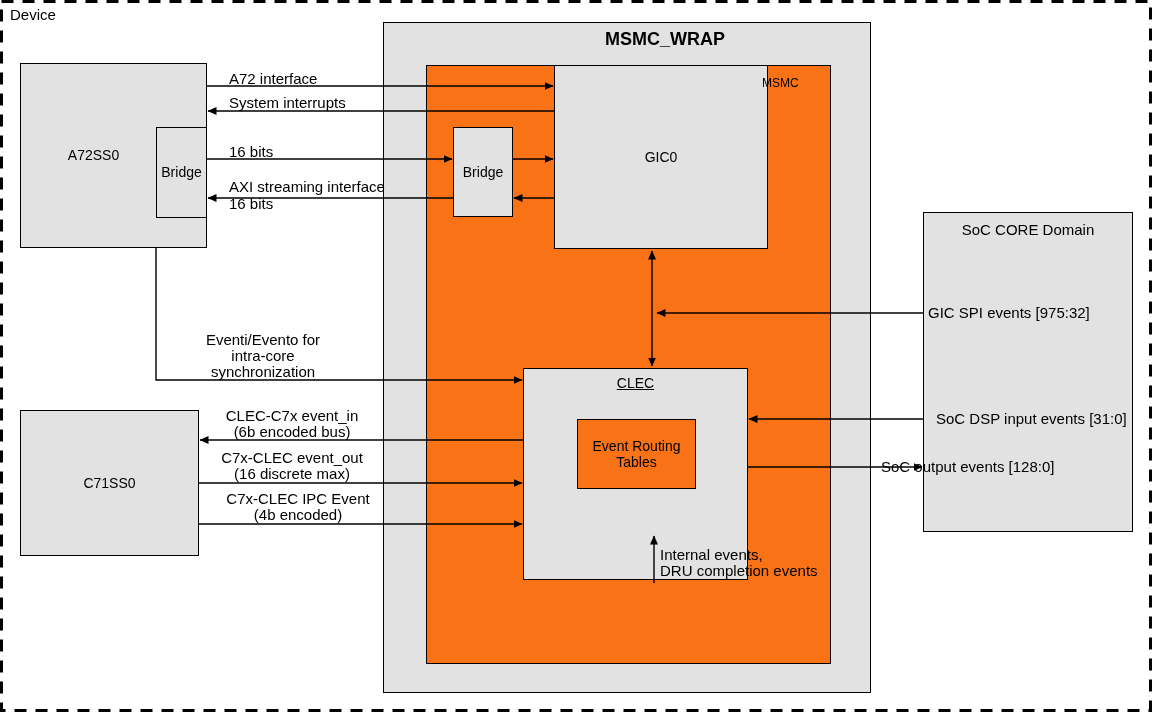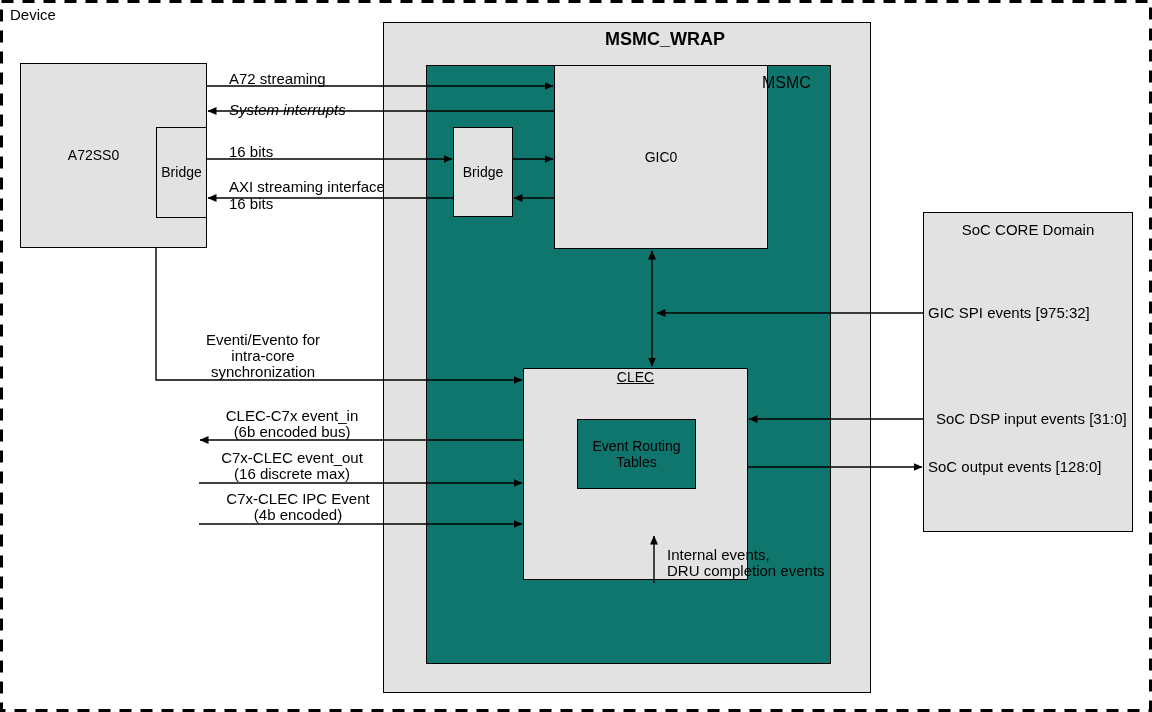--- a/index.html
+++ b/index.html
@@ -7,21 +7,21 @@
     position:relative; width:1152px; height:712px;
     background:#fff; overflow:hidden;
     font-family:"Liberation Sans", sans-serif;
     color:#000;
   }
   .block {
     position:absolute; box-sizing:border-box;
     background:#e2e2e2; border:1.5px solid #000;
     font-size:14px; line-height:1.15;
   }
-  .block.white { background:#0f766e; }
+  .block.white { background:#f97316; }
   .center { display:flex; align-items:center; justify-content:center; }
   .col { flex-direction:column; }
   .toplabel { text-align:center; }
   .lbl {
     position:absolute; font-size:15px; line-height:16px;
     white-space:nowrap; z-index:6;
   }
   .lbl.ctr { text-align:center; }
   #wires { position:absolute; left:0; top:0; z-index:5; }
   .z1{z-index:1}.z2{z-index:2}.z3{z-index:3}.z4{z-index:4}
@@ -36,38 +36,41 @@
   <div class="block white z2" style="left:426px;top:65px;width:405px;height:599px;"></div>
 
   <div class="block z3 center" style="left:554px;top:65px;width:214px;height:184px;">
     <span>GIC0</span>
   </div>
 
   <div class="block z3 center" style="left:453px;top:127px;width:60px;height:90px;">
     <span>Bridge</span>
   </div>
 
-  <div class="block z3 toplabel" style="left:523px;top:368px;width:225px;height:212px;text-decoration:underline;">
+  <div class="block z3 toplabel" style="left:523px;top:368px;width:225px;height:212px;padding-top:6px;text-decoration:underline;">
     <span>CLEC</span>
   </div>
 
   <div class="block white z4 center col" style="left:577px;top:419px;width:119px;height:70px;">
     <div>Event Routing</div>
     <div>Tables</div>
   </div>
 
 
   <div class="block z3 center" style="left:20px;top:63px;width:187px;height:185px;padding-right:40px;">
     <span>A72SS0</span>
   </div>
 
   <div class="block z4 center" style="left:156px;top:127px;width:51px;height:91px;">
     <span>Bridge</span>
   </div>
 
+  <div class="block z3 center" style="left:20px;top:410px;width:179px;height:146px;">
+    <span>C71SS0</span>
+  </div>
 
   <div class="block z3 toplabel" style="left:923px;top:212px;width:210px;height:320px;padding-top:8px;font-size:15px;">
     <span>SoC CORE Domain</span>
   </div>
 
   <svg id="wires" width="1152" height="712">
     <defs>
       <marker id="ah" markerUnits="userSpaceOnUse" markerWidth="10" markerHeight="9" refX="8.5" refY="4" orient="auto-start-reverse">
         <path d="M0,0 L9,4 L0,8 Z" fill="#000"></path>
       </marker>
@@ -89,25 +92,25 @@
       <path d="M923,419 H749" marker-end="url(#ah)"></path>
       <path d="M748,467 H922" marker-end="url(#ah)"></path>
       <path d="M654,583 V536" marker-end="url(#ah)"></path>
     </g>
   </svg>
 
   <div class="lbl" style="left:10px;top:7px;">Device</div>
 
   <div class="lbl" style="left:383px;top:31px;width:488px;text-align:center;font-size:18px;font-weight:bold;padding-left:38px;">MSMC_WRAP</div>
 
-  <div class="lbl" style="left:762px;top:75px;font-size:16px;">MSMC</div>
+  <div class="lbl" style="left:762px;top:75px;font-size:12px;">MSMC</div>
 
-  <div class="lbl" style="left:229px;top:71px;">A72 streaming</div>
+  <div class="lbl" style="left:229px;top:71px;">A72 interface</div>
 
-  <div class="lbl" style="left:229px;top:102px;font-style:italic;">System interrupts</div>
+  <div class="lbl" style="left:229px;top:95px;">System interrupts</div>
 
   <div class="lbl" style="left:229px;top:144px;">16 bits</div>
 
   <div class="lbl" style="left:229px;top:166px;line-height:17px;margin-top:12px;">
     <div>AXI streaming interface</div>
     <div>16 bits</div>
   </div>
 
   <div class="lbl ctr" style="left:163px;top:332px;width:200px;">
     <div>Eventi/Evento for</div>
@@ -123,22 +126,22 @@
   <div class="lbl ctr" style="left:192px;top:450px;width:200px;">
     <div>C7x-CLEC event_out</div>
     <div>(16 discrete max)</div>
   </div>
 
   <div class="lbl ctr" style="left:198px;top:491px;width:200px;">
     <div>C7x-CLEC IPC Event</div>
     <div>(4b encoded)</div>
   </div>
 
-  <div class="lbl" style="left:660px;top:547px;margin-left:7px;">
+  <div class="lbl" style="left:660px;top:547px;">
     <div>Internal events,</div>
     <div>DRU completion events</div>
   </div>
 
   <div class="lbl" style="left:928px;top:305px;">GIC SPI events [975:32]</div>
   <div class="lbl" style="left:928px;top:411px;margin-left:8px;">SoC DSP input events [31:0]</div>
-  <div class="lbl" style="left:928px;top:459px;">SoC output events [128:0]</div>
+  <div class="lbl" style="left:881px;top:459px;">SoC output events [128:0]</div>
 
 </div>
 
 </body></html>

